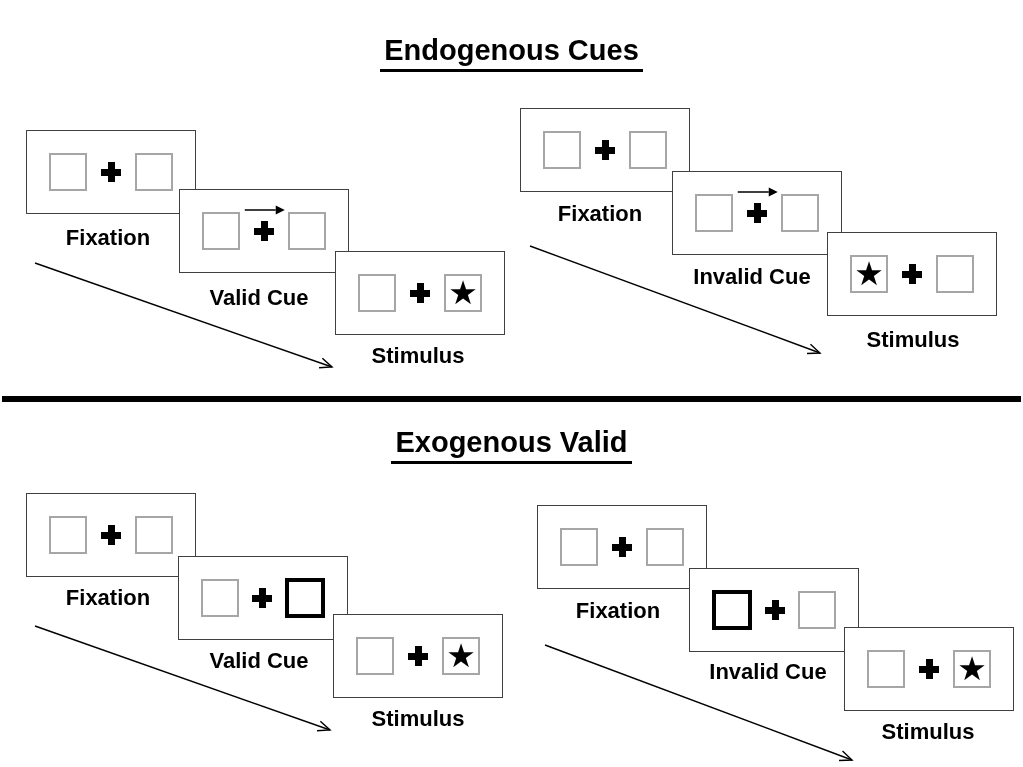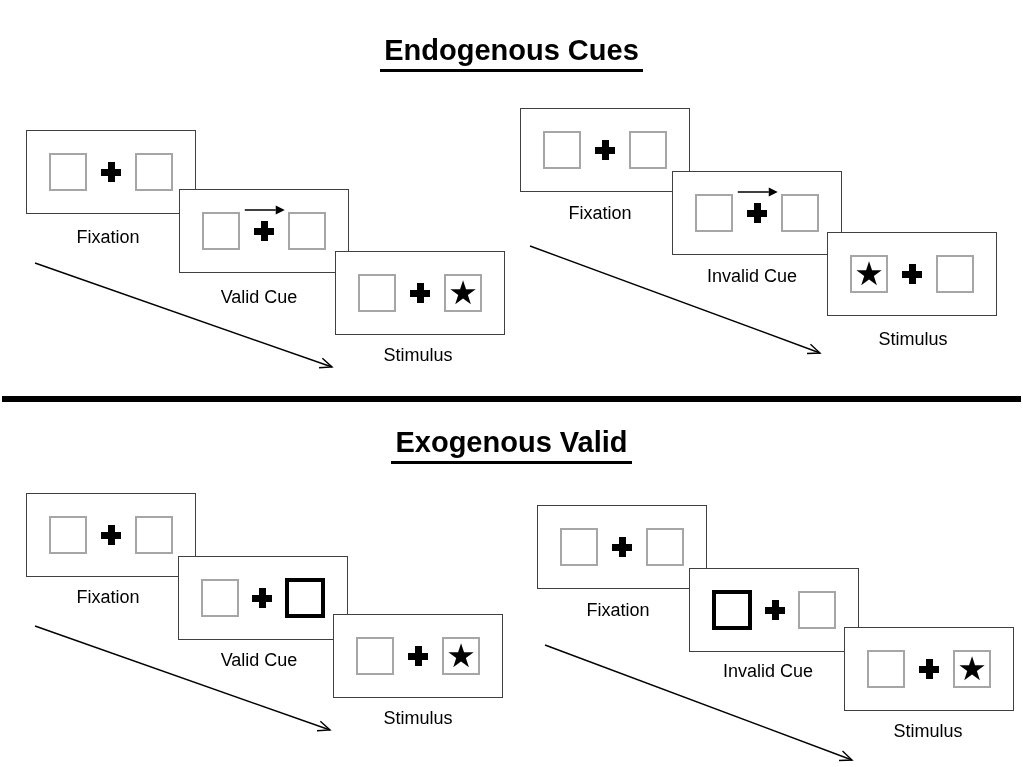--- a/index.html
+++ b/index.html
@@ -26,21 +26,21 @@
   }
   .sq.cue{border:4px solid #000;width:40px;height:40px;}
   .star{font-size:33px;line-height:34px;color:#000;}
   .plus-stack{position:relative;flex:0 0 auto;display:flex;}
   .plus{position:relative;width:20px;height:20px;flex:0 0 auto;}
   .plus::before{content:"";position:absolute;left:0;top:6.5px;width:20px;height:7px;background:#000;}
   .plus::after{content:"";position:absolute;left:6.5px;top:0;width:7px;height:20px;background:#000;}
   .cue-arrow{position:absolute;bottom:24px;left:50%;transform:translateX(-44%);}
   .flabel{
     position:absolute;transform:translateX(-50%);
-    font-weight:normal;font-size:18px;line-height:21px;white-space:nowrap;
+    font-weight:bold;font-size:22px;line-height:21px;white-space:nowrap;
   }
   .tarrow{position:absolute;overflow:visible;}
   .z1{z-index:1}.z2{z-index:2}.z3{z-index:3}
 </style>
 </head>
 <body>
 
 <div id="page">
 
   <svg width="0" height="0" style="position:absolute">

